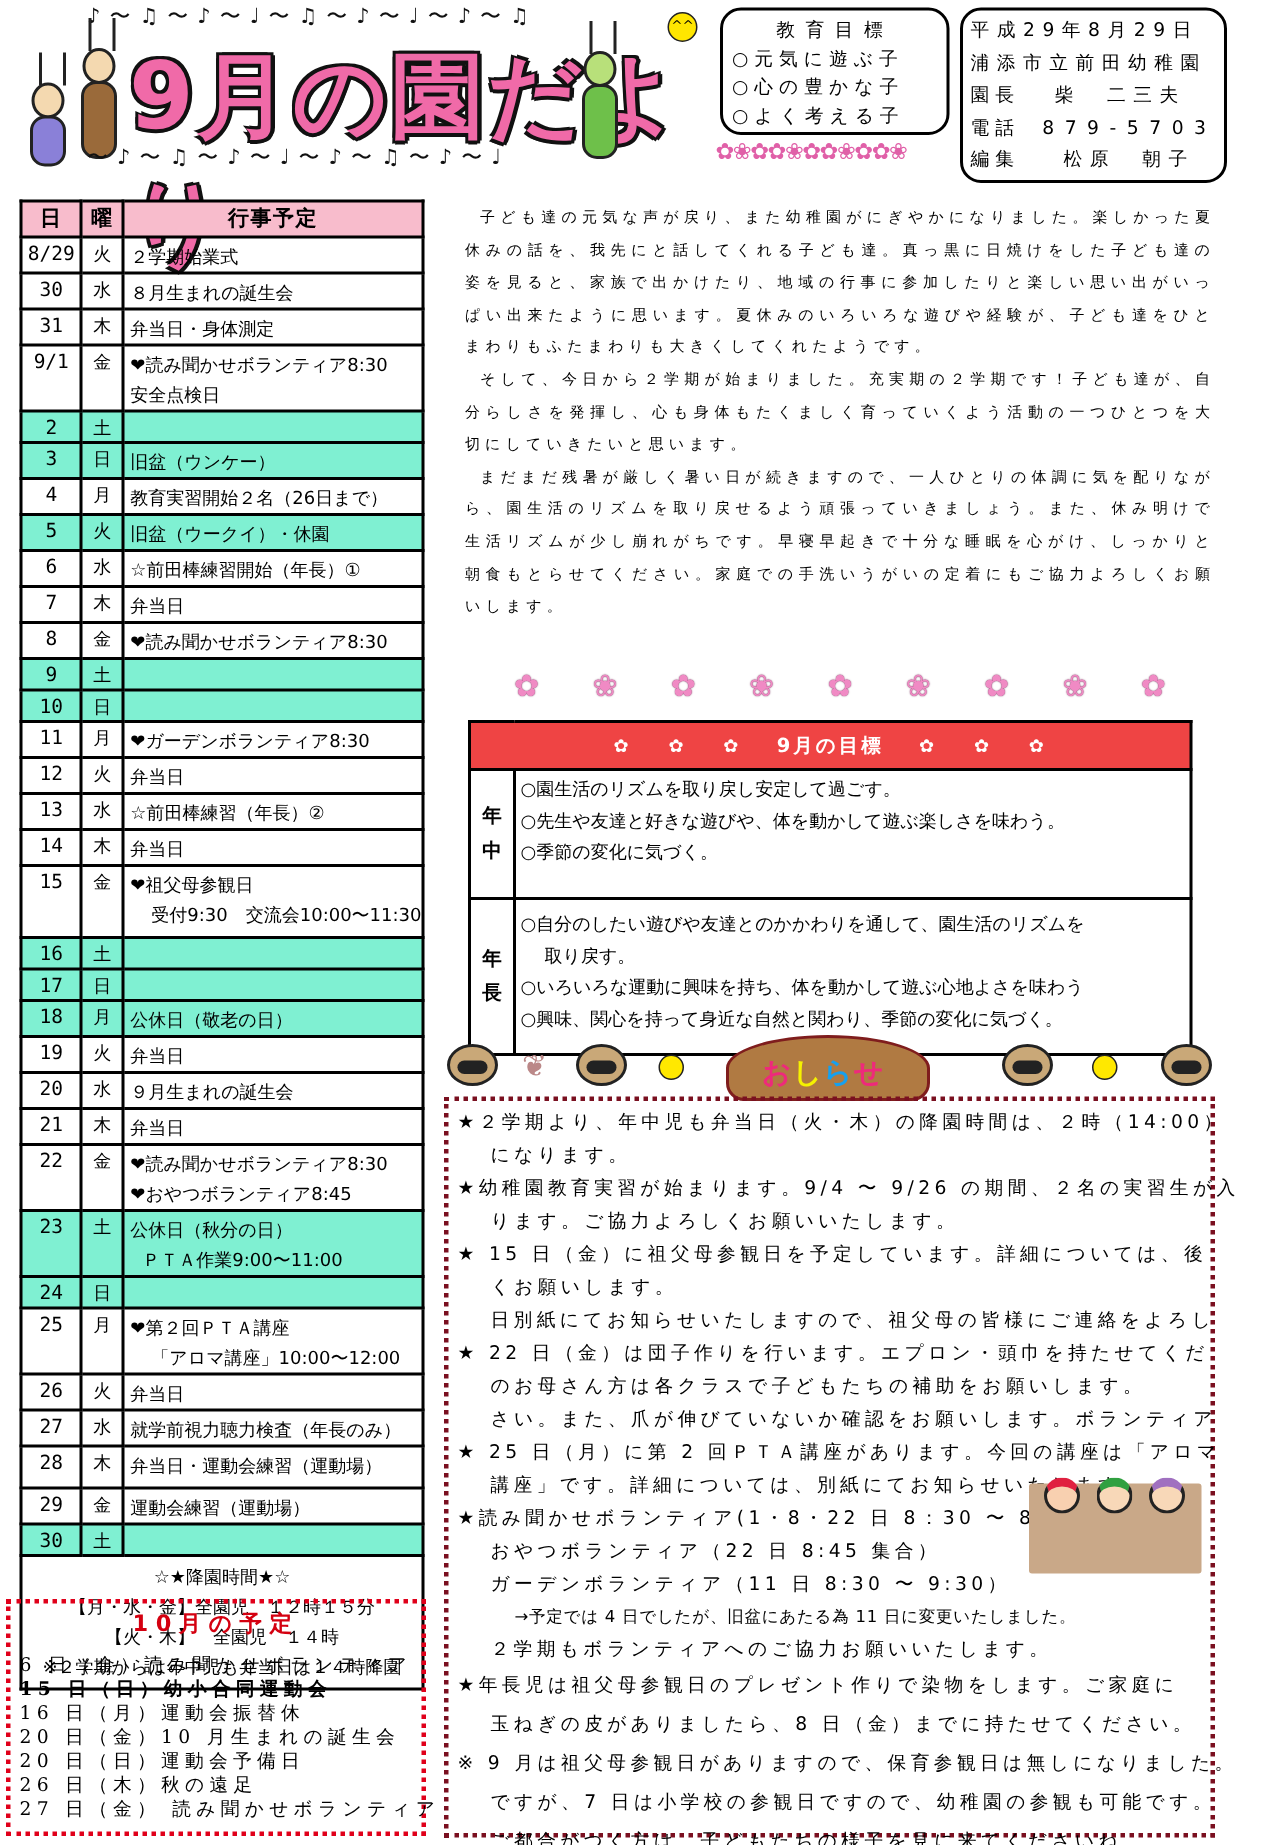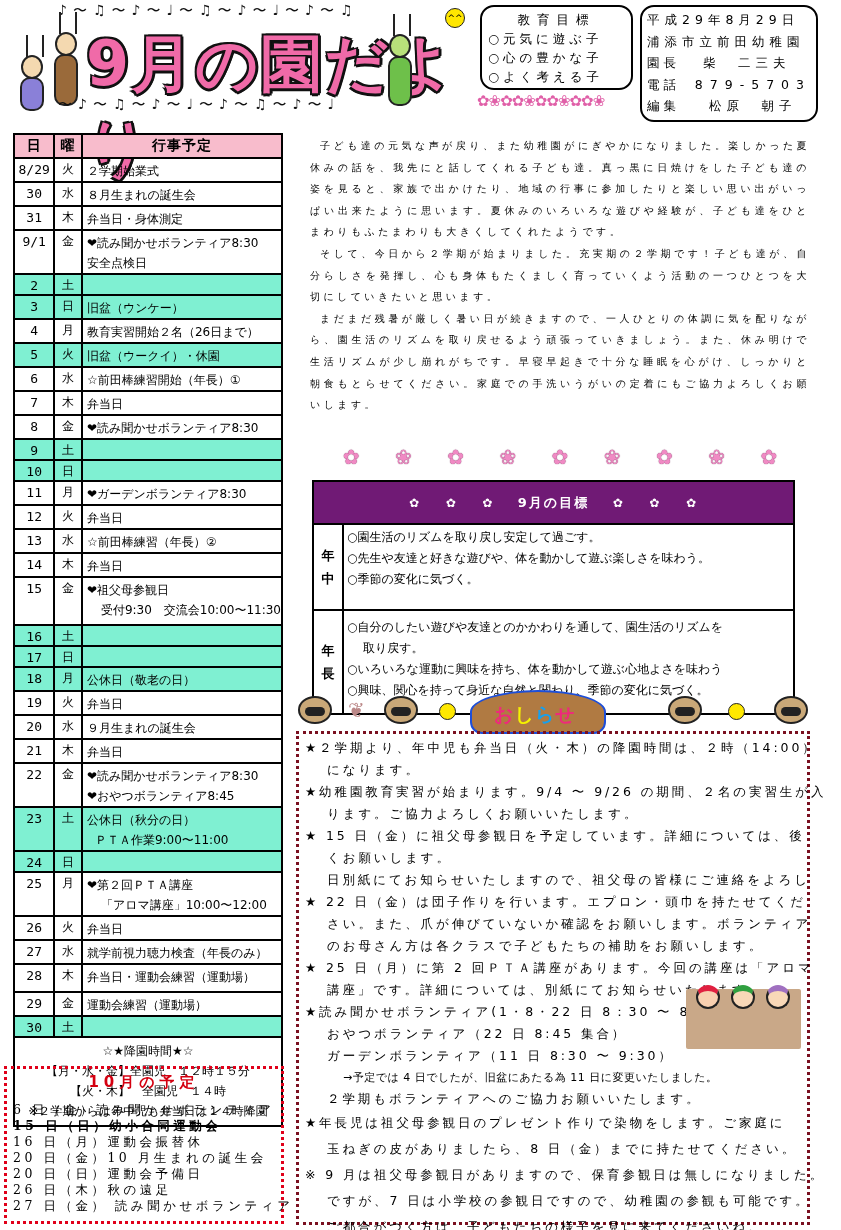--- a/index.html
+++ b/index.html
@@ -69,33 +69,33 @@
 
   
   .intro { position: absolute; left: 310px; top: 135px; width: 500px; font-size: 10px; line-height: 21.6px; letter-spacing: 3.4px; text-align: justify; }
   .intro p { text-indent: 1em; }
 
   .cosmos { position: absolute; left: 325px; top: 442px; width: 470px; height: 30px; display: flex; justify-content: space-around; align-items: center; font-size: 20px; color: #f08ac4; }
   .cosmos span { text-shadow: 0 0 1px #601040; }
 
   
   .mgoals { position: absolute; left: 312px; top: 480px; width: 483px; border: 2px solid #000; border-collapse: collapse; font-size: 12px; }
-  .mgoals th { background: #701a75; color: #fff; font-size: 13px; height: 43px; font-weight: bold; letter-spacing: 2px; border: 2px solid #000; }
+  .mgoals th { background: #ef4444; color: #fff; font-size: 13px; height: 32px; font-weight: bold; letter-spacing: 2px; border: 2px solid #000; }
   .mgoals th .fl { color: #fff; margin: 0 9px; font-size: 12px; }
   .mgoals td { border: 2px solid #000; vertical-align: top; }
   .mgoals td.age { width: 30px; text-align: center; vertical-align: middle; font-weight: bold; font-size: 13px; line-height: 23px; }
   .mgoals td.items { padding: 2px 0 6px 3px; line-height: 21px; }
   .mgoals .ind { padding-left: 16px; }
 
   
   .osb { position: absolute; left: 296px; top: 690px; width: 515px; height: 44px; }
   .osb .tanuki { position: absolute; top: 6px; width: 34px; height: 28px; border-radius: 50%; background: #c9a878; border: 2px solid #222; }
   .osb .tanuki::after { content: ""; position: absolute; left: 5px; top: 9px; width: 20px; height: 9px; background: #222; border-radius: 6px; }
   .osb .moon { position: absolute; top: 13px; width: 17px; height: 17px; border-radius: 50%; background: #ffe800; border: 1px solid #222; }
-  .osb .stump { position: absolute; left: 174px; top: 0; width: 136px; height: 44px; border-radius: 50% 50% 12px 12px; background: #b07a42; border: 2px solid #1d4ed8; }
+  .osb .stump { position: absolute; left: 188px; top: 0; width: 136px; height: 44px; border-radius: 50% 50% 12px 12px; background: #b07a42; border: 2px solid #7f1d1d; }
   .osb .stump .lbl { position: absolute; left: 22px; top: 10px; font-size: 19px; font-weight: bold; letter-spacing: 1px; }
   .osb .stump .lbl span:nth-child(1) { color: #ee2a7b; }
   .osb .stump .lbl span:nth-child(2) { color: #f5f200; }
   .osb .stump .lbl span:nth-child(3) { color: #16a0ee; }
   .osb .stump .lbl span:nth-child(4) { color: #ee2a7b; }
   .osb .leaf { position: absolute; top: 8px; left: 52px; font-size: 20px; color: #b88; }
 
   
   .notice {
     position: absolute; left: 296px; top: 731px; width: 514px; height: 494px;
@@ -507,22 +507,22 @@
 <div class="notice">
   <div id="notice-list">
       <div class="it ">★２学期より、年中児も弁当日（火・木）の降園時間は、２時（14:00）</div>
       <div class="it ind">になります。</div>
       <div class="it ">★幼稚園教育実習が始まります。9/4 〜 9/26 の期間、２名の実習生が入</div>
       <div class="it ind">ります。ご協力よろしくお願いいたします。</div>
       <div class="it ">★ 15 日（金）に祖父母参観日を予定しています。詳細については、後</div>
       <div class="it ind">くお願いします。</div>
       <div class="it ind">日別紙にてお知らせいたしますので、祖父母の皆様にご連絡をよろし</div>
       <div class="it ">★ 22 日（金）は団子作りを行います。エプロン・頭巾を持たせてくだ</div>
+      <div class="it ind">のお母さん方は各クラスで子どもたちの補助をお願いします。</div>
       <div class="it ind">さい。また、爪が伸びていないか確認をお願いします。ボランティア</div>
-      <div class="it ind">のお母さん方は各クラスで子どもたちの補助をお願いします。</div>
       <div class="it ">★ 25 日（月）に第 2 回ＰＴＡ講座があります。今回の講座は「アロマ</div>
       <div class="it ind">講座」です。詳細については、別紙にてお知らせいたします。</div>
       <div class="it ">★読み聞かせボランティア(1・8・22 日 8：30 〜 8:45)</div>
       <div class="it ind">おやつボランティア（22 日 8:45 集合）</div>
       <div class="it ind">ガーデンボランティア（11 日 8:30 〜 9:30）</div>
       <div class="it small">→予定では 4 日でしたが、旧盆にあたる為 11 日に変更いたしました。</div>
       <div class="it ind">２学期もボランティアへのご協力お願いいたします。</div>
       <div class="it tall">★年長児は祖父母参観日のプレゼント作りで染物をします。ご家庭に</div>
       <div class="it ind tall">玉ねぎの皮がありましたら、8 日（金）までに持たせてください。</div>
       <div class="it tall">※ 9 月は祖父母参観日がありますので、保育参観日は無しになりました。</div>

